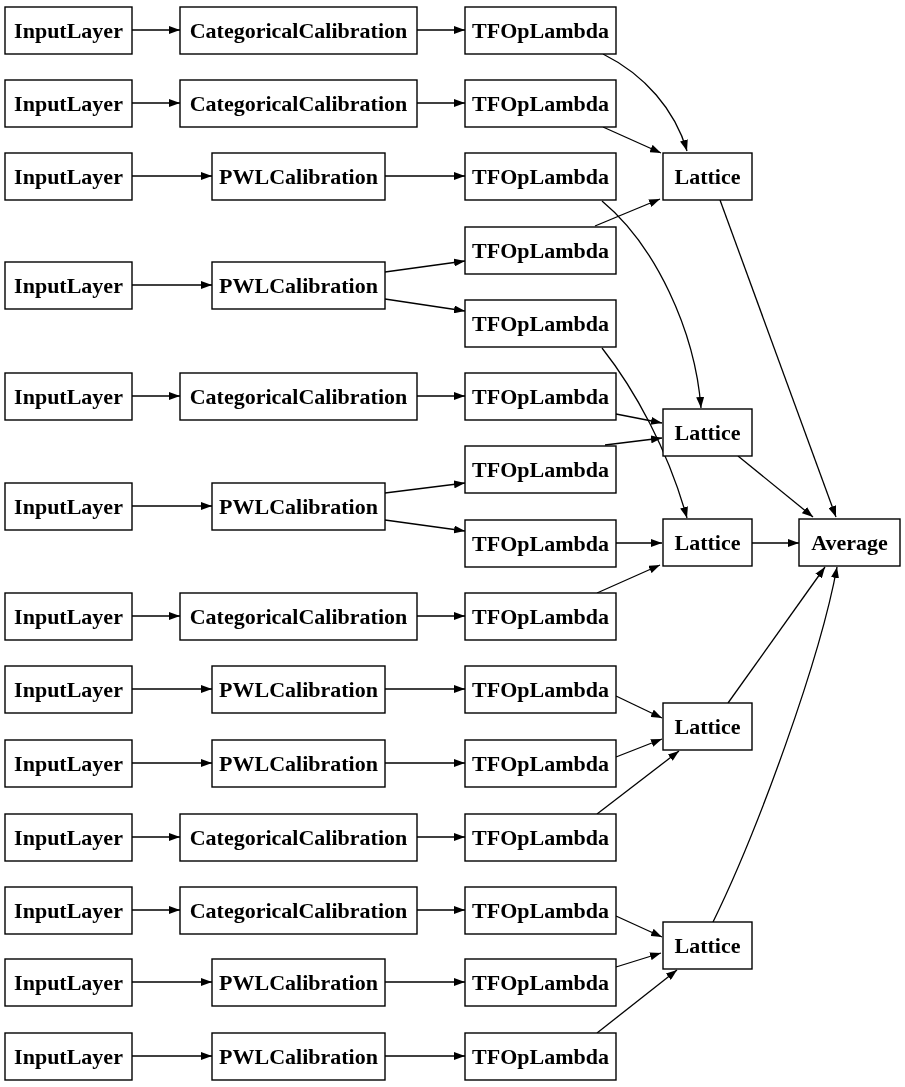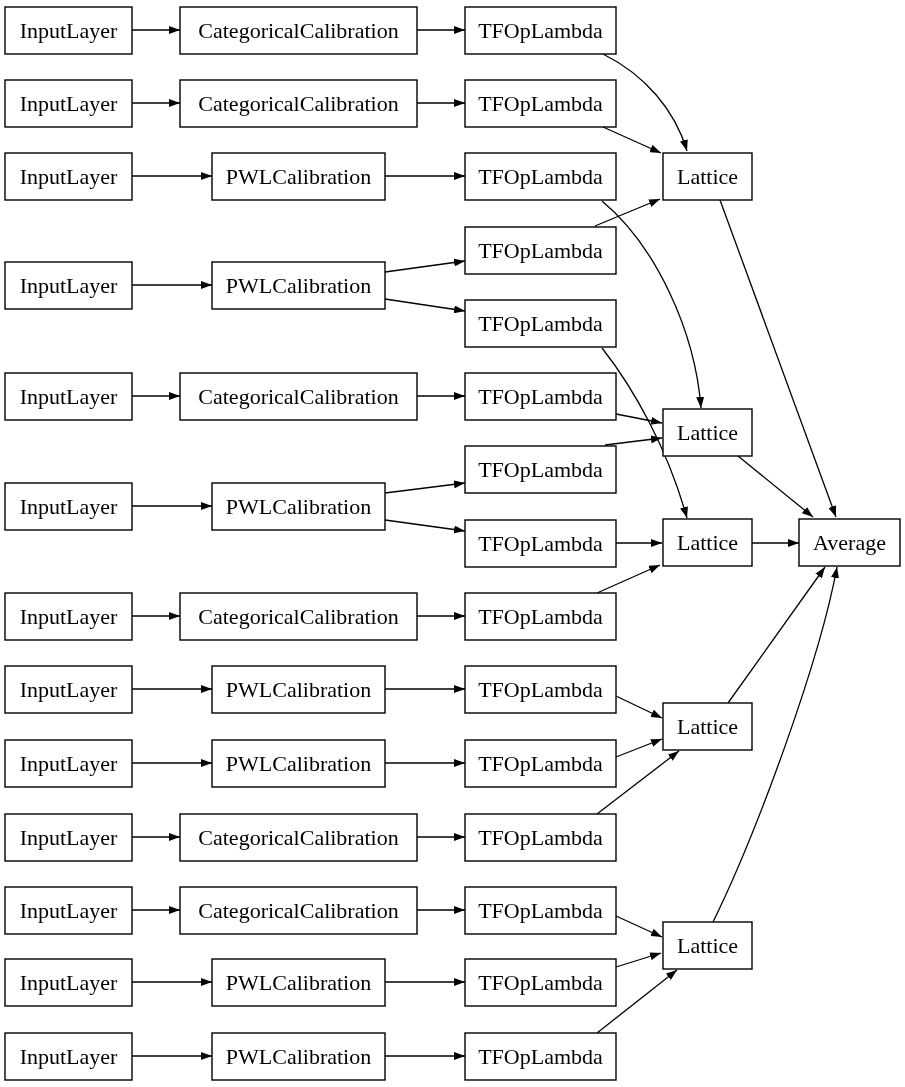--- a/index.html
+++ b/index.html
@@ -6,20 +6,21 @@
   html, body {
     margin: 0;
     padding: 0;
     background: #ffffff;
   }
   #canvas {
     width: 905px;
     height: 1087px;
     position: relative;
     background: var(--bg, #ffffff);
+    font-weight: bold;
   }
   svg {
     display: block;
   }
   .node-box {
     fill: var(--bg, #ffffff);
     stroke: var(--stroke, #000000);
     stroke-width: 1.4px;
   }
   .node-label {

